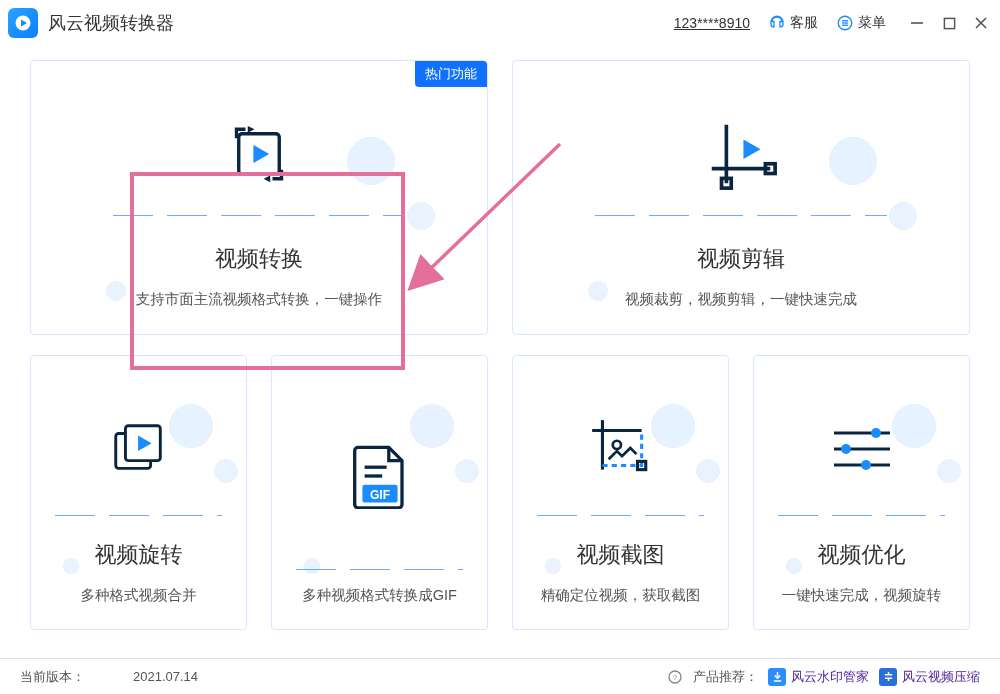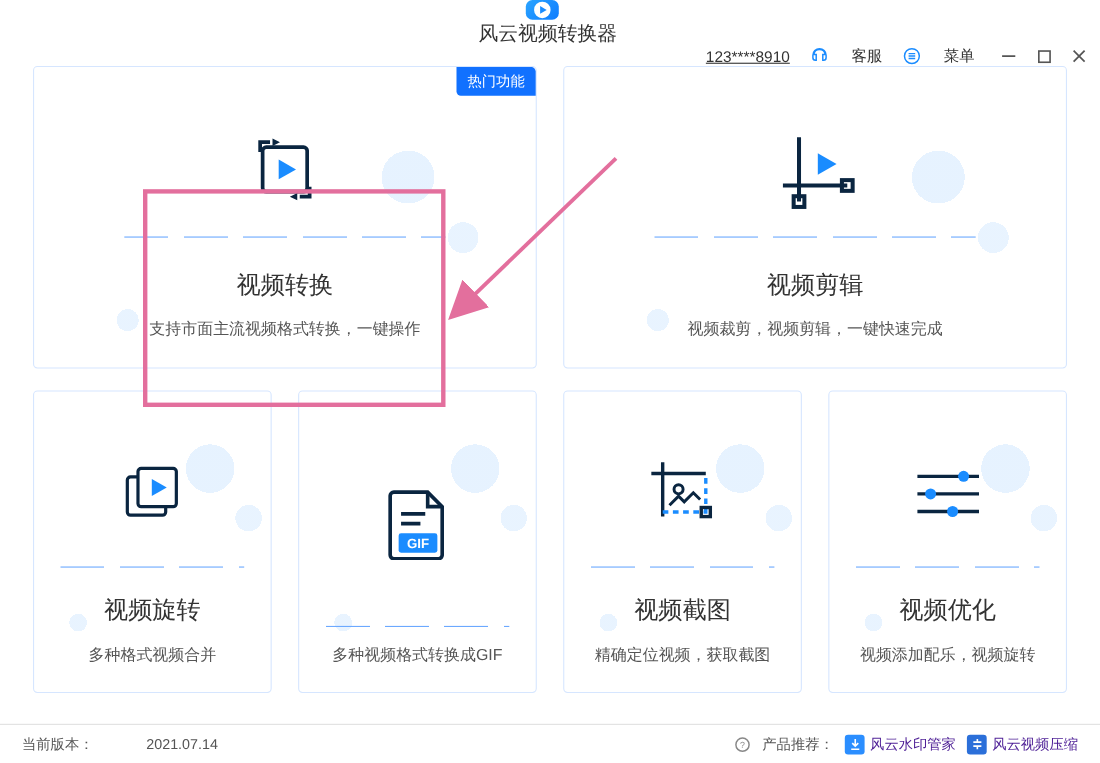--- a/index.html
+++ b/index.html
@@ -12,34 +12,33 @@
     font-size: 14px;
     color: #333;
   }
 
   
   .titlebar {
     height: 46px;
     display: flex;
     align-items: center;
     padding: 0 12px 0 8px;
-    flex-direction: column;
   }
   .app-logo {
     width: 30px; height: 30px;
     border-radius: 6px;
     background: linear-gradient(135deg,#2aa4ff,#0e7cff);
     display: flex; align-items: center; justify-content: center;
     margin-right: 10px;
   }
   .app-logo svg { display:block; }
   .app-title { font-size: 18px; color:#333; font-weight: 500; }
   .titlebar-right { margin-left: auto; display:flex; align-items:center; gap:18px; }
   .user-id { text-decoration: underline; color:#333;margin-left:20px; }
-  .support, .menu-btn { display:flex; align-items:center; gap:20px; color:#333; }
+  .support, .menu-btn { display:flex; align-items:center; gap:4px; color:#333; }
   .support svg, .menu-btn svg { display:block; }
   .winctrls { display:flex; align-items:center; gap:18px; margin-left:6px; }
   .winctrl { width:14px; height:14px; display:flex; align-items:center; justify-content:center; color:#444; }
 
   
   .content {
     padding: 14px 30px 0 30px;
     display:flex; flex-direction:column; gap:20px;
   }
   .row { display:flex; gap:24px; }
@@ -280,21 +279,21 @@
           <line x1="4" y1="8" x2="60" y2="8" stroke="#0a2540" stroke-width="3"></line>
           <line x1="4" y1="24" x2="60" y2="24" stroke="#0a2540" stroke-width="3"></line>
           <line x1="4" y1="40" x2="60" y2="40" stroke="#0a2540" stroke-width="3"></line>
           <circle cx="46" cy="8" r="5" fill="#1a8cff"></circle>
           <circle cx="16" cy="24" r="5" fill="#1a8cff"></circle>
           <circle cx="36" cy="40" r="5" fill="#1a8cff"></circle>
         </svg>
       </div>
       <div class="divider"></div>
       <div class="card-title">视频优化</div>
-      <div class="card-desc">视频添加配乐，视频旋转</div>
+      <div class="card-desc">一键快速完成，视频旋转</div>
     </div>
   </div>
 
   <div class="highlight-box"></div>
   <svg class="arrow-annot" width="180" height="160" viewBox="0 0 180 160">
     <defs>
       <marker id="ah" markerWidth="12" markerHeight="12" refX="3" refY="5" orient="auto">
         <path d="M0,0 L10,5 L0,10 z" fill="#e36f9d"></path>
       </marker>
     </defs>

